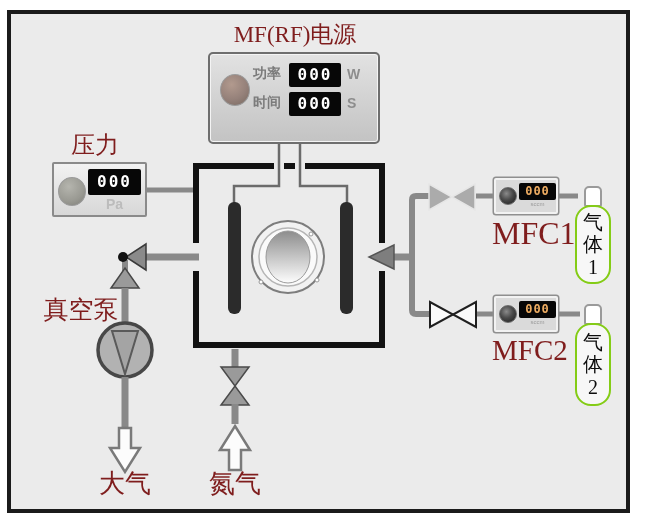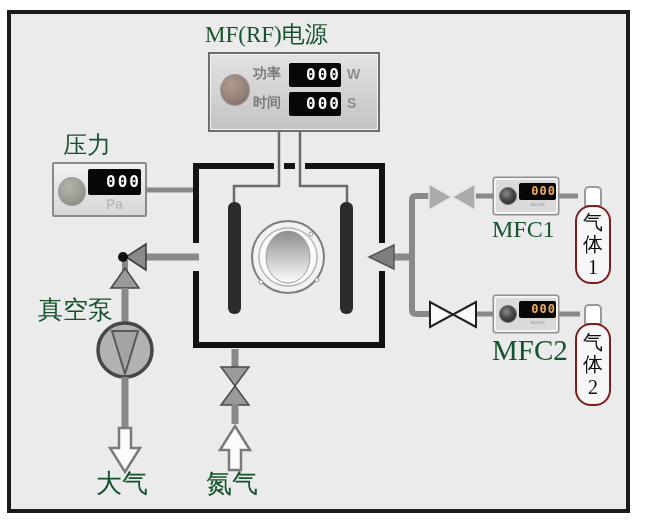--- a/index.html
+++ b/index.html
@@ -6,37 +6,37 @@
   #stage{
     position:relative;width:651px;height:525px;overflow:hidden;
     font-family:"Liberation Serif","DejaVu Serif",serif;color:#111;
     background:#ffffff;
   }
   #frame{
     position:absolute;left:7px;top:10px;width:623px;height:503px;
     background:#ebebeb;border:4px solid #1b1b1b;box-sizing:border-box;
   }
   #diagram-svg{position:absolute;left:0;top:0;width:651px;height:525px;}
-  .lbl{position:absolute;text-align:left;color:#14532d;line-height:1.1;}
+  .lbl{position:absolute;text-align:center;color:#7f1d1d;line-height:1.1;}
 
   
   .psu-box{
-    position:absolute;left:208px;top:52px;width:172px;height:80px;box-sizing:border-box;
+    position:absolute;left:208px;top:52px;width:172px;height:92px;box-sizing:border-box;
     background:linear-gradient(180deg,#e2e2e2,#c3c3c3);
-    border:2px solid #6e6e6e;border-radius:0;box-shadow:inset 0 0 0 1px #f4f4f4;
+    border:2px solid #6e6e6e;border-radius:5px;box-shadow:inset 0 0 0 1px #f4f4f4;
   }
   .psu-knob{
     position:absolute;left:10px;top:20px;width:28px;height:30px;border-radius:50%;
     background:radial-gradient(circle at 38% 32%,#b29a8e 0%,#95817a 55%,#77685f 100%);
     border:1px solid #9a9a9a;
   }
   .psu-row-label{position:absolute;left:43px;font-size:14px;font-weight:bold;color:#7b7b7b;
     font-family:"Liberation Sans","DejaVu Sans",sans-serif;}
   .digit-display{
-    position:absolute;background:#070707;color:#ffffff;text-align:right;
+    position:absolute;background:#070707;color:#ffffff;text-align:center;
     font-family:"DejaVu Sans Mono","Liberation Mono",monospace;font-weight:bold;
     border-radius:2px;letter-spacing:2px;
   }
   .psu-display{left:79px;width:52px;height:24px;font-size:16px;line-height:24px;}
   .psu-unit{position:absolute;left:137px;font-size:14px;font-weight:bold;color:#8d8d8d;
     font-family:"Liberation Sans","DejaVu Sans",sans-serif;}
 
   .pressure-box{
     position:absolute;left:52px;top:162px;width:95px;height:55px;box-sizing:border-box;
     background:linear-gradient(180deg,#f2f2f2,#d7d7d7);
@@ -66,21 +66,21 @@
     letter-spacing:1px;color:#efad62;}
   .mfc-unit{position:absolute;left:23px;top:21px;width:37px;text-align:center;
     font-size:6px;color:#9a9a9a;font-family:"Liberation Sans","DejaVu Sans",sans-serif;}
 
   .cyl-neck{
     position:absolute;width:18px;height:21px;box-sizing:border-box;background:#ffffff;
     border:2px solid #9a9a9a;border-radius:5px 5px 2px 2px;
   }
   .cyl-body{
     position:absolute;width:36px;box-sizing:border-box;background:#f7f7f7;
-    border:2px solid #7f1d1d;border-radius:16px;
+    border:2px solid #84cc16;border-radius:16px;
     display:flex;align-items:center;justify-content:center;
   }
   .cyl-text{
     width:1.1em;font-size:20px;line-height:1.12;text-align:center;
     word-break:break-all;color:#0d0d0d;
   }
 </style>
 </head>
 <body>
 
@@ -176,21 +176,21 @@
 
   <div class="lbl" style="left:38px;top:296px;width:86px;font-size:25px;">真空泵</div>
   <div class="lbl" style="left:206px;top:470px;width:58px;font-size:26px;">氮气</div>
   <div class="lbl" style="left:96px;top:470px;width:58px;font-size:26px;">大气</div>
 
   <div class="mfc-box" style="left:494px;top:178px;">
     <div class="mfc-knob"></div>
     <div class="digit-display mfc-display">000</div>
     <div class="mfc-unit">sccm</div>
   </div>
-  <div class="lbl" style="left:492px;top:216px;width:74px;font-size:24px;">MFC1</div>
+  <div class="lbl" style="left:492px;top:216px;width:74px;font-size:32px;">MFC1</div>
   <div class="cyl-neck" style="left:584px;top:186px;"></div>
   <div class="cyl-body" style="left:575px;top:205px;height:79px;">
     <div class="cyl-text">气体1</div>
   </div>
 
   <div class="mfc-box" style="left:494px;top:296px;">
     <div class="mfc-knob"></div>
     <div class="digit-display mfc-display">000</div>
     <div class="mfc-unit">sccm</div>
   </div>

